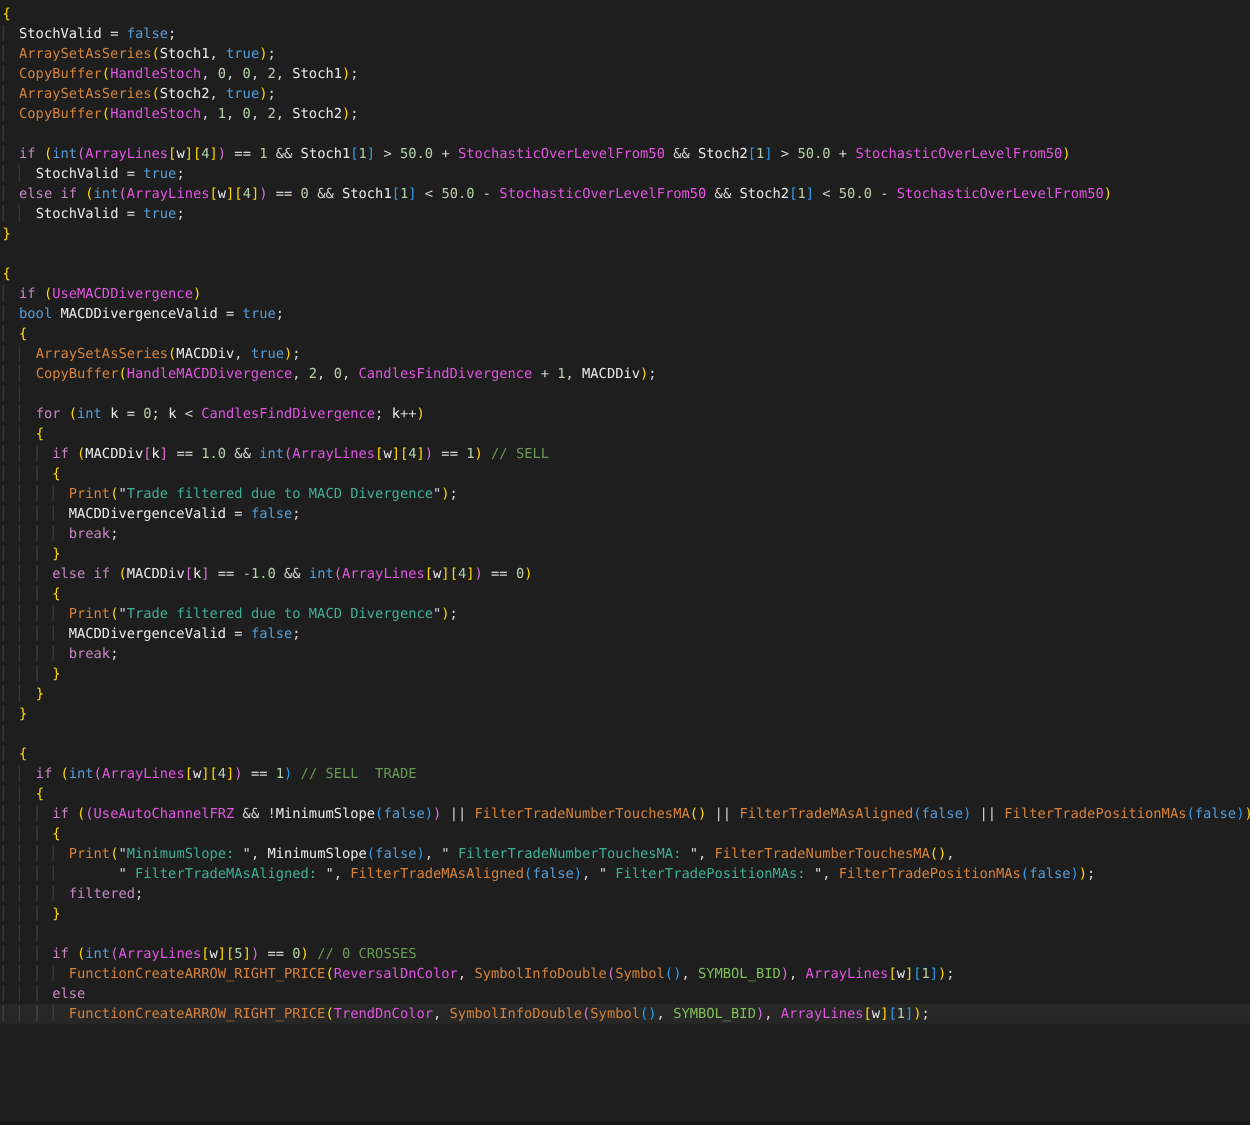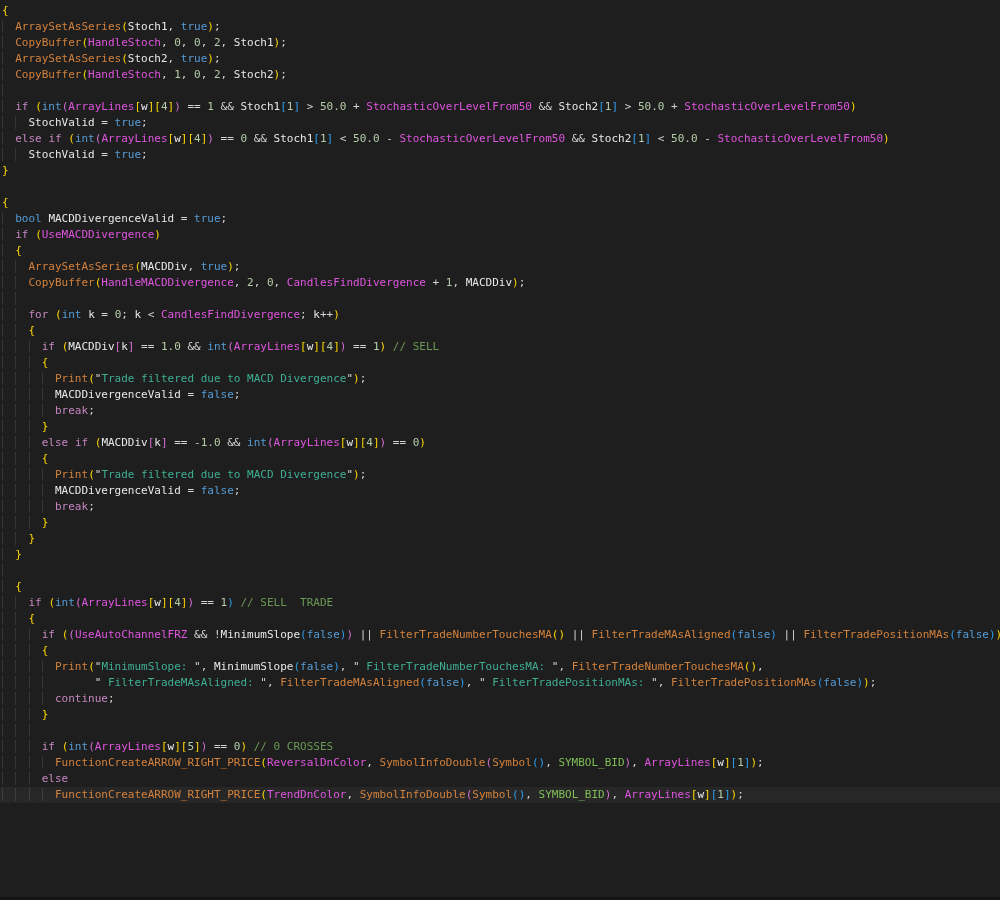--- a/index.html
+++ b/index.html
@@ -34,34 +34,35 @@
     position:absolute;left:0;bottom:0;width:1000px;height:3px;
     background:#151515;
   }
 </style>
 </head>
 <body>
 
 <div id="editor" style="background: rgb(30, 30, 30);">
   <div id="bottom-strip"></div>
 <div class="line"><span style="color: rgb(255, 215, 0);">{</span></div>
+    <div class="line"><span class="ig">  </span><span style="color: rgb(232, 232, 232);">StochValid</span><span style="color: rgb(212, 212, 212);"> = </span><span style="color: rgb(86, 156, 214);">false</span><span style="color: rgb(212, 212, 212);">;</span></div>
     <div class="line"><span class="ig">  </span><span style="color: rgb(212, 130, 60);">ArraySetAsSeries</span><span style="color: rgb(255, 215, 0);">(</span><span style="color: rgb(232, 232, 232);">Stoch1</span><span style="color: rgb(212, 212, 212);">, </span><span style="color: rgb(86, 156, 214);">true</span><span style="color: rgb(255, 215, 0);">)</span><span style="color: rgb(212, 212, 212);">;</span></div>
     <div class="line"><span class="ig">  </span><span style="color: rgb(212, 130, 60);">CopyBuffer</span><span style="color: rgb(255, 215, 0);">(</span><span style="color: rgb(223, 85, 223);">HandleStoch</span><span style="color: rgb(212, 212, 212);">, </span><span style="color: rgb(181, 206, 168);">0</span><span style="color: rgb(212, 212, 212);">, </span><span style="color: rgb(181, 206, 168);">0</span><span style="color: rgb(212, 212, 212);">, </span><span style="color: rgb(181, 206, 168);">2</span><span style="color: rgb(212, 212, 212);">, </span><span style="color: rgb(232, 232, 232);">Stoch1</span><span style="color: rgb(255, 215, 0);">)</span><span style="color: rgb(212, 212, 212);">;</span></div>
     <div class="line"><span class="ig">  </span><span style="color: rgb(212, 130, 60);">ArraySetAsSeries</span><span style="color: rgb(255, 215, 0);">(</span><span style="color: rgb(232, 232, 232);">Stoch2</span><span style="color: rgb(212, 212, 212);">, </span><span style="color: rgb(86, 156, 214);">true</span><span style="color: rgb(255, 215, 0);">)</span><span style="color: rgb(212, 212, 212);">;</span></div>
     <div class="line"><span class="ig">  </span><span style="color: rgb(212, 130, 60);">CopyBuffer</span><span style="color: rgb(255, 215, 0);">(</span><span style="color: rgb(223, 85, 223);">HandleStoch</span><span style="color: rgb(212, 212, 212);">, </span><span style="color: rgb(181, 206, 168);">1</span><span style="color: rgb(212, 212, 212);">, </span><span style="color: rgb(181, 206, 168);">0</span><span style="color: rgb(212, 212, 212);">, </span><span style="color: rgb(181, 206, 168);">2</span><span style="color: rgb(212, 212, 212);">, </span><span style="color: rgb(232, 232, 232);">Stoch2</span><span style="color: rgb(255, 215, 0);">)</span><span style="color: rgb(212, 212, 212);">;</span></div>
     <div class="line"><span class="ig">  </span></div>
     <div class="line"><span class="ig">  </span><span style="color: rgb(197, 134, 192);">if</span><span style="color: rgb(212, 212, 212);"> </span><span style="color: rgb(255, 215, 0);">(</span><span style="color: rgb(86, 156, 214);">int</span><span style="color: rgb(214, 112, 214);">(</span><span style="color: rgb(223, 85, 223);">ArrayLines</span><span style="color: rgb(255, 215, 0);">[</span><span style="color: rgb(232, 232, 232);">w</span><span style="color: rgb(255, 215, 0);">]</span><span style="color: rgb(255, 215, 0);">[</span><span style="color: rgb(181, 206, 168);">4</span><span style="color: rgb(255, 215, 0);">]</span><span style="color: rgb(214, 112, 214);">)</span><span style="color: rgb(212, 212, 212);"> == </span><span style="color: rgb(181, 206, 168);">1</span><span style="color: rgb(212, 212, 212);"> &amp;&amp; </span><span style="color: rgb(232, 232, 232);">Stoch1</span><span style="color: rgb(46, 156, 234);">[</span><span style="color: rgb(181, 206, 168);">1</span><span style="color: rgb(46, 156, 234);">]</span><span style="color: rgb(212, 212, 212);"> &gt; </span><span style="color: rgb(181, 206, 168);">50.0</span><span style="color: rgb(212, 212, 212);"> + </span><span style="color: rgb(223, 85, 223);">StochasticOverLevelFrom50</span><span style="color: rgb(212, 212, 212);"> &amp;&amp; </span><span style="color: rgb(232, 232, 232);">Stoch2</span><span style="color: rgb(46, 156, 234);">[</span><span style="color: rgb(181, 206, 168);">1</span><span style="color: rgb(46, 156, 234);">]</span><span style="color: rgb(212, 212, 212);"> &gt; </span><span style="color: rgb(181, 206, 168);">50.0</span><span style="color: rgb(212, 212, 212);"> + </span><span style="color: rgb(223, 85, 223);">StochasticOverLevelFrom50</span><span style="color: rgb(255, 215, 0);">)</span></div>
     <div class="line"><span class="ig">  </span><span class="ig">  </span><span style="color: rgb(232, 232, 232);">StochValid</span><span style="color: rgb(212, 212, 212);"> = </span><span style="color: rgb(86, 156, 214);">true</span><span style="color: rgb(212, 212, 212);">;</span></div>
     <div class="line"><span class="ig">  </span><span style="color: rgb(197, 134, 192);">else</span><span style="color: rgb(212, 212, 212);"> </span><span style="color: rgb(197, 134, 192);">if</span><span style="color: rgb(212, 212, 212);"> </span><span style="color: rgb(255, 215, 0);">(</span><span style="color: rgb(86, 156, 214);">int</span><span style="color: rgb(214, 112, 214);">(</span><span style="color: rgb(223, 85, 223);">ArrayLines</span><span style="color: rgb(255, 215, 0);">[</span><span style="color: rgb(232, 232, 232);">w</span><span style="color: rgb(255, 215, 0);">]</span><span style="color: rgb(255, 215, 0);">[</span><span style="color: rgb(181, 206, 168);">4</span><span style="color: rgb(255, 215, 0);">]</span><span style="color: rgb(214, 112, 214);">)</span><span style="color: rgb(212, 212, 212);"> == </span><span style="color: rgb(181, 206, 168);">0</span><span style="color: rgb(212, 212, 212);"> &amp;&amp; </span><span style="color: rgb(232, 232, 232);">Stoch1</span><span style="color: rgb(46, 156, 234);">[</span><span style="color: rgb(181, 206, 168);">1</span><span style="color: rgb(46, 156, 234);">]</span><span style="color: rgb(212, 212, 212);"> &lt; </span><span style="color: rgb(181, 206, 168);">50.0</span><span style="color: rgb(212, 212, 212);"> - </span><span style="color: rgb(223, 85, 223);">StochasticOverLevelFrom50</span><span style="color: rgb(212, 212, 212);"> &amp;&amp; </span><span style="color: rgb(232, 232, 232);">Stoch2</span><span style="color: rgb(46, 156, 234);">[</span><span style="color: rgb(181, 206, 168);">1</span><span style="color: rgb(46, 156, 234);">]</span><span style="color: rgb(212, 212, 212);"> &lt; </span><span style="color: rgb(181, 206, 168);">50.0</span><span style="color: rgb(212, 212, 212);"> - </span><span style="color: rgb(223, 85, 223);">StochasticOverLevelFrom50</span><span style="color: rgb(255, 215, 0);">)</span></div>
     <div class="line"><span class="ig">  </span><span class="ig">  </span><span style="color: rgb(232, 232, 232);">StochValid</span><span style="color: rgb(212, 212, 212);"> = </span><span style="color: rgb(86, 156, 214);">true</span><span style="color: rgb(212, 212, 212);">;</span></div>
     <div class="line"><span style="color: rgb(255, 215, 0);">}</span></div>
     <div class="line"></div>
     <div class="line"><span style="color: rgb(255, 215, 0);">{</span></div>
+    <div class="line"><span class="ig">  </span><span style="color: rgb(197, 134, 192);">if</span><span style="color: rgb(212, 212, 212);"> </span><span style="color: rgb(255, 215, 0);">(</span><span style="color: rgb(223, 85, 223);">UseMACDDivergence</span><span style="color: rgb(255, 215, 0);">)</span></div>
     <div class="line"><span class="ig">  </span><span style="color: rgb(86, 156, 214);">bool</span><span style="color: rgb(212, 212, 212);"> </span><span style="color: rgb(232, 232, 232);">MACDDivergenceValid</span><span style="color: rgb(212, 212, 212);"> = </span><span style="color: rgb(86, 156, 214);">true</span><span style="color: rgb(212, 212, 212);">;</span></div>
-    <div class="line"><span class="ig">  </span><span style="color: rgb(197, 134, 192);">if</span><span style="color: rgb(212, 212, 212);"> </span><span style="color: rgb(255, 215, 0);">(</span><span style="color: rgb(223, 85, 223);">UseMACDDivergence</span><span style="color: rgb(255, 215, 0);">)</span></div>
     <div class="line"><span class="ig">  </span><span style="color: rgb(255, 215, 0);">{</span></div>
     <div class="line"><span class="ig">  </span><span class="ig">  </span><span style="color: rgb(212, 130, 60);">ArraySetAsSeries</span><span style="color: rgb(255, 215, 0);">(</span><span style="color: rgb(232, 232, 232);">MACDDiv</span><span style="color: rgb(212, 212, 212);">, </span><span style="color: rgb(86, 156, 214);">true</span><span style="color: rgb(255, 215, 0);">)</span><span style="color: rgb(212, 212, 212);">;</span></div>
     <div class="line"><span class="ig">  </span><span class="ig">  </span><span style="color: rgb(212, 130, 60);">CopyBuffer</span><span style="color: rgb(255, 215, 0);">(</span><span style="color: rgb(223, 85, 223);">HandleMACDDivergence</span><span style="color: rgb(212, 212, 212);">, </span><span style="color: rgb(181, 206, 168);">2</span><span style="color: rgb(212, 212, 212);">, </span><span style="color: rgb(181, 206, 168);">0</span><span style="color: rgb(212, 212, 212);">, </span><span style="color: rgb(223, 85, 223);">CandlesFindDivergence</span><span style="color: rgb(212, 212, 212);"> + </span><span style="color: rgb(181, 206, 168);">1</span><span style="color: rgb(212, 212, 212);">, </span><span style="color: rgb(232, 232, 232);">MACDDiv</span><span style="color: rgb(255, 215, 0);">)</span><span style="color: rgb(212, 212, 212);">;</span></div>
     <div class="line"><span class="ig">  </span><span class="ig">  </span></div>
     <div class="line"><span class="ig">  </span><span class="ig">  </span><span style="color: rgb(197, 134, 192);">for</span><span style="color: rgb(212, 212, 212);"> </span><span style="color: rgb(255, 215, 0);">(</span><span style="color: rgb(86, 156, 214);">int</span><span style="color: rgb(212, 212, 212);"> </span><span style="color: rgb(232, 232, 232);">k</span><span style="color: rgb(212, 212, 212);"> = </span><span style="color: rgb(181, 206, 168);">0</span><span style="color: rgb(212, 212, 212);">; </span><span style="color: rgb(232, 232, 232);">k</span><span style="color: rgb(212, 212, 212);"> &lt; </span><span style="color: rgb(223, 85, 223);">CandlesFindDivergence</span><span style="color: rgb(212, 212, 212);">; </span><span style="color: rgb(232, 232, 232);">k</span><span style="color: rgb(212, 212, 212);">++</span><span style="color: rgb(255, 215, 0);">)</span></div>
     <div class="line"><span class="ig">  </span><span class="ig">  </span><span style="color: rgb(255, 215, 0);">{</span></div>
     <div class="line"><span class="ig">  </span><span class="ig">  </span><span class="ig">  </span><span style="color: rgb(197, 134, 192);">if</span><span style="color: rgb(212, 212, 212);"> </span><span style="color: rgb(255, 215, 0);">(</span><span style="color: rgb(232, 232, 232);">MACDDiv</span><span style="color: rgb(214, 112, 214);">[</span><span style="color: rgb(232, 232, 232);">k</span><span style="color: rgb(214, 112, 214);">]</span><span style="color: rgb(212, 212, 212);"> == </span><span style="color: rgb(181, 206, 168);">1.0</span><span style="color: rgb(212, 212, 212);"> &amp;&amp; </span><span style="color: rgb(86, 156, 214);">int</span><span style="color: rgb(214, 112, 214);">(</span><span style="color: rgb(223, 85, 223);">ArrayLines</span><span style="color: rgb(255, 215, 0);">[</span><span style="color: rgb(232, 232, 232);">w</span><span style="color: rgb(255, 215, 0);">]</span><span style="color: rgb(255, 215, 0);">[</span><span style="color: rgb(181, 206, 168);">4</span><span style="color: rgb(255, 215, 0);">]</span><span style="color: rgb(214, 112, 214);">)</span><span style="color: rgb(212, 212, 212);"> == </span><span style="color: rgb(181, 206, 168);">1</span><span style="color: rgb(255, 215, 0);">)</span><span style="color: rgb(212, 212, 212);"> </span><span style="color: rgb(106, 153, 85);">// SELL</span></div>
     <div class="line"><span class="ig">  </span><span class="ig">  </span><span class="ig">  </span><span style="color: rgb(255, 215, 0);">{</span></div>
     <div class="line"><span class="ig">  </span><span class="ig">  </span><span class="ig">  </span><span class="ig">  </span><span style="color: rgb(212, 130, 60);">Print</span><span style="color: rgb(255, 215, 0);">(</span><span style="color: rgb(214, 214, 214);">"</span><span style="color: rgb(63, 175, 146);">Trade filtered due to MACD Divergence</span><span style="color: rgb(214, 214, 214);">"</span><span style="color: rgb(255, 215, 0);">)</span><span style="color: rgb(212, 212, 212);">;</span></div>
     <div class="line"><span class="ig">  </span><span class="ig">  </span><span class="ig">  </span><span class="ig">  </span><span style="color: rgb(232, 232, 232);">MACDDivergenceValid</span><span style="color: rgb(212, 212, 212);"> = </span><span style="color: rgb(86, 156, 214);">false</span><span style="color: rgb(212, 212, 212);">;</span></div>
@@ -76,20 +77,20 @@
     <div class="line"><span class="ig">  </span><span class="ig">  </span><span style="color: rgb(255, 215, 0);">}</span></div>
     <div class="line"><span class="ig">  </span><span style="color: rgb(255, 215, 0);">}</span></div>
     <div class="line"><span class="ig">  </span></div>
     <div class="line"><span class="ig">  </span><span style="color: rgb(255, 215, 0);">{</span></div>
     <div class="line"><span class="ig">  </span><span class="ig">  </span><span style="color: rgb(197, 134, 192);">if</span><span style="color: rgb(212, 212, 212);"> </span><span style="color: rgb(255, 215, 0);">(</span><span style="color: rgb(86, 156, 214);">int</span><span style="color: rgb(214, 112, 214);">(</span><span style="color: rgb(223, 85, 223);">ArrayLines</span><span style="color: rgb(255, 215, 0);">[</span><span style="color: rgb(232, 232, 232);">w</span><span style="color: rgb(255, 215, 0);">]</span><span style="color: rgb(255, 215, 0);">[</span><span style="color: rgb(181, 206, 168);">4</span><span style="color: rgb(255, 215, 0);">]</span><span style="color: rgb(214, 112, 214);">)</span><span style="color: rgb(212, 212, 212);"> == </span><span style="color: rgb(181, 206, 168);">1</span><span style="color: rgb(46, 156, 234);">)</span><span style="color: rgb(212, 212, 212);"> </span><span style="color: rgb(106, 153, 85);">// SELL  TRADE</span></div>
     <div class="line"><span class="ig">  </span><span class="ig">  </span><span style="color: rgb(255, 215, 0);">{</span></div>
     <div class="line"><span class="ig">  </span><span class="ig">  </span><span class="ig">  </span><span style="color: rgb(197, 134, 192);">if</span><span style="color: rgb(212, 212, 212);"> </span><span style="color: rgb(255, 215, 0);">(</span><span style="color: rgb(214, 112, 214);">(</span><span style="color: rgb(223, 85, 223);">UseAutoChannelFRZ</span><span style="color: rgb(212, 212, 212);"> &amp;&amp; </span><span style="color: rgb(212, 212, 212);">!</span><span style="color: rgb(232, 232, 232);">MinimumSlope</span><span style="color: rgb(46, 156, 234);">(</span><span style="color: rgb(86, 156, 214);">false</span><span style="color: rgb(46, 156, 234);">)</span><span style="color: rgb(214, 112, 214);">)</span><span style="color: rgb(212, 212, 212);"> || </span><span style="color: rgb(212, 130, 60);">FilterTradeNumberTouchesMA</span><span style="color: rgb(255, 215, 0);">(</span><span style="color: rgb(255, 215, 0);">)</span><span style="color: rgb(212, 212, 212);"> || </span><span style="color: rgb(212, 130, 60);">FilterTradeMAsAligned</span><span style="color: rgb(46, 156, 234);">(</span><span style="color: rgb(86, 156, 214);">false</span><span style="color: rgb(46, 156, 234);">)</span><span style="color: rgb(212, 212, 212);"> || </span><span style="color: rgb(212, 130, 60);">FilterTradePositionMAs</span><span style="color: rgb(46, 156, 234);">(</span><span style="color: rgb(86, 156, 214);">false</span><span style="color: rgb(46, 156, 234);">)</span><span style="color: rgb(255, 215, 0);">)</span></div>
     <div class="line"><span class="ig">  </span><span class="ig">  </span><span class="ig">  </span><span style="color: rgb(255, 215, 0);">{</span></div>
     <div class="line"><span class="ig">  </span><span class="ig">  </span><span class="ig">  </span><span class="ig">  </span><span style="color: rgb(212, 130, 60);">Print</span><span style="color: rgb(255, 215, 0);">(</span><span style="color: rgb(214, 214, 214);">"</span><span style="color: rgb(63, 175, 146);">MinimumSlope: </span><span style="color: rgb(214, 214, 214);">"</span><span style="color: rgb(212, 212, 212);">, </span><span style="color: rgb(232, 232, 232);">MinimumSlope</span><span style="color: rgb(46, 156, 234);">(</span><span style="color: rgb(86, 156, 214);">false</span><span style="color: rgb(46, 156, 234);">)</span><span style="color: rgb(212, 212, 212);">, </span><span style="color: rgb(214, 214, 214);">"</span><span style="color: rgb(63, 175, 146);"> FilterTradeNumberTouchesMA: </span><span style="color: rgb(214, 214, 214);">"</span><span style="color: rgb(212, 212, 212);">, </span><span style="color: rgb(212, 130, 60);">FilterTradeNumberTouchesMA</span><span style="color: rgb(255, 215, 0);">(</span><span style="color: rgb(255, 215, 0);">)</span><span style="color: rgb(212, 212, 212);">,</span></div>
     <div class="line"><span class="ig">  </span><span class="ig">  </span><span class="ig">  </span><span class="ig">  </span>      <span style="color: rgb(214, 214, 214);">"</span><span style="color: rgb(63, 175, 146);"> FilterTradeMAsAligned: </span><span style="color: rgb(214, 214, 214);">"</span><span style="color: rgb(212, 212, 212);">, </span><span style="color: rgb(212, 130, 60);">FilterTradeMAsAligned</span><span style="color: rgb(46, 156, 234);">(</span><span style="color: rgb(86, 156, 214);">false</span><span style="color: rgb(46, 156, 234);">)</span><span style="color: rgb(212, 212, 212);">, </span><span style="color: rgb(214, 214, 214);">"</span><span style="color: rgb(63, 175, 146);"> FilterTradePositionMAs: </span><span style="color: rgb(214, 214, 214);">"</span><span style="color: rgb(212, 212, 212);">, </span><span style="color: rgb(212, 130, 60);">FilterTradePositionMAs</span><span style="color: rgb(46, 156, 234);">(</span><span style="color: rgb(86, 156, 214);">false</span><span style="color: rgb(46, 156, 234);">)</span><span style="color: rgb(255, 215, 0);">)</span><span style="color: rgb(212, 212, 212);">;</span></div>
-    <div class="line"><span class="ig">  </span><span class="ig">  </span><span class="ig">  </span><span class="ig">  </span><span style="color: rgb(197, 134, 192);">continue</span><span style="color: rgb(212, 212, 212);">;</span></div>
+    <div class="line"><span class="ig">  </span><span class="ig">  </span><span class="ig">  </span><span class="ig">  </span><span style="color: rgb(197, 134, 192);">filtered</span><span style="color: rgb(212, 212, 212);">;</span></div>
     <div class="line"><span class="ig">  </span><span class="ig">  </span><span class="ig">  </span><span style="color: rgb(255, 215, 0);">}</span></div>
     <div class="line"><span class="ig">  </span><span class="ig">  </span><span class="ig">  </span></div>
     <div class="line"><span class="ig">  </span><span class="ig">  </span><span class="ig">  </span><span style="color: rgb(197, 134, 192);">if</span><span style="color: rgb(212, 212, 212);"> </span><span style="color: rgb(255, 215, 0);">(</span><span style="color: rgb(86, 156, 214);">int</span><span style="color: rgb(214, 112, 214);">(</span><span style="color: rgb(223, 85, 223);">ArrayLines</span><span style="color: rgb(255, 215, 0);">[</span><span style="color: rgb(232, 232, 232);">w</span><span style="color: rgb(255, 215, 0);">]</span><span style="color: rgb(255, 215, 0);">[</span><span style="color: rgb(181, 206, 168);">5</span><span style="color: rgb(255, 215, 0);">]</span><span style="color: rgb(214, 112, 214);">)</span><span style="color: rgb(212, 212, 212);"> == </span><span style="color: rgb(181, 206, 168);">0</span><span style="color: rgb(255, 215, 0);">)</span><span style="color: rgb(212, 212, 212);"> </span><span style="color: rgb(106, 153, 85);">// 0 CROSSES</span></div>
     <div class="line"><span class="ig">  </span><span class="ig">  </span><span class="ig">  </span><span class="ig">  </span><span style="color: rgb(212, 130, 60);">FunctionCreateARROW_RIGHT_PRICE</span><span style="color: rgb(255, 215, 0);">(</span><span style="color: rgb(223, 85, 223);">ReversalDnColor</span><span style="color: rgb(212, 212, 212);">, </span><span style="color: rgb(212, 130, 60);">SymbolInfoDouble</span><span style="color: rgb(214, 112, 214);">(</span><span style="color: rgb(212, 130, 60);">Symbol</span><span style="color: rgb(46, 156, 234);">(</span><span style="color: rgb(46, 156, 234);">)</span><span style="color: rgb(212, 212, 212);">, </span><span style="color: rgb(127, 190, 86);">SYMBOL_BID</span><span style="color: rgb(214, 112, 214);">)</span><span style="color: rgb(212, 212, 212);">, </span><span style="color: rgb(223, 85, 223);">ArrayLines</span><span style="color: rgb(255, 215, 0);">[</span><span style="color: rgb(232, 232, 232);">w</span><span style="color: rgb(255, 215, 0);">]</span><span style="color: rgb(46, 156, 234);">[</span><span style="color: rgb(181, 206, 168);">1</span><span style="color: rgb(46, 156, 234);">]</span><span style="color: rgb(255, 215, 0);">)</span><span style="color: rgb(212, 212, 212);">;</span></div>
     <div class="line"><span class="ig">  </span><span class="ig">  </span><span class="ig">  </span><span style="color: rgb(197, 134, 192);">else</span></div>
     <div class="line cur" style="background: rgb(39, 39, 39);"><span class="ig">  </span><span class="ig">  </span><span class="ig">  </span><span class="ig">  </span><span style="color: rgb(212, 130, 60);">FunctionCreateARROW_RIGHT_PRICE</span><span style="color: rgb(255, 215, 0);">(</span><span style="color: rgb(223, 85, 223);">TrendDnColor</span><span style="color: rgb(212, 212, 212);">, </span><span style="color: rgb(212, 130, 60);">SymbolInfoDouble</span><span style="color: rgb(214, 112, 214);">(</span><span style="color: rgb(212, 130, 60);">Symbol</span><span style="color: rgb(46, 156, 234);">(</span><span style="color: rgb(46, 156, 234);">)</span><span style="color: rgb(212, 212, 212);">, </span><span style="color: rgb(127, 190, 86);">SYMBOL_BID</span><span style="color: rgb(214, 112, 214);">)</span><span style="color: rgb(212, 212, 212);">, </span><span style="color: rgb(223, 85, 223);">ArrayLines</span><span style="color: rgb(255, 215, 0);">[</span><span style="color: rgb(232, 232, 232);">w</span><span style="color: rgb(255, 215, 0);">]</span><span style="color: rgb(46, 156, 234);">[</span><span style="color: rgb(181, 206, 168);">1</span><span style="color: rgb(46, 156, 234);">]</span><span style="color: rgb(255, 215, 0);">)</span><span style="color: rgb(212, 212, 212);">;</span></div>
   </div>
 
 </body></html>

